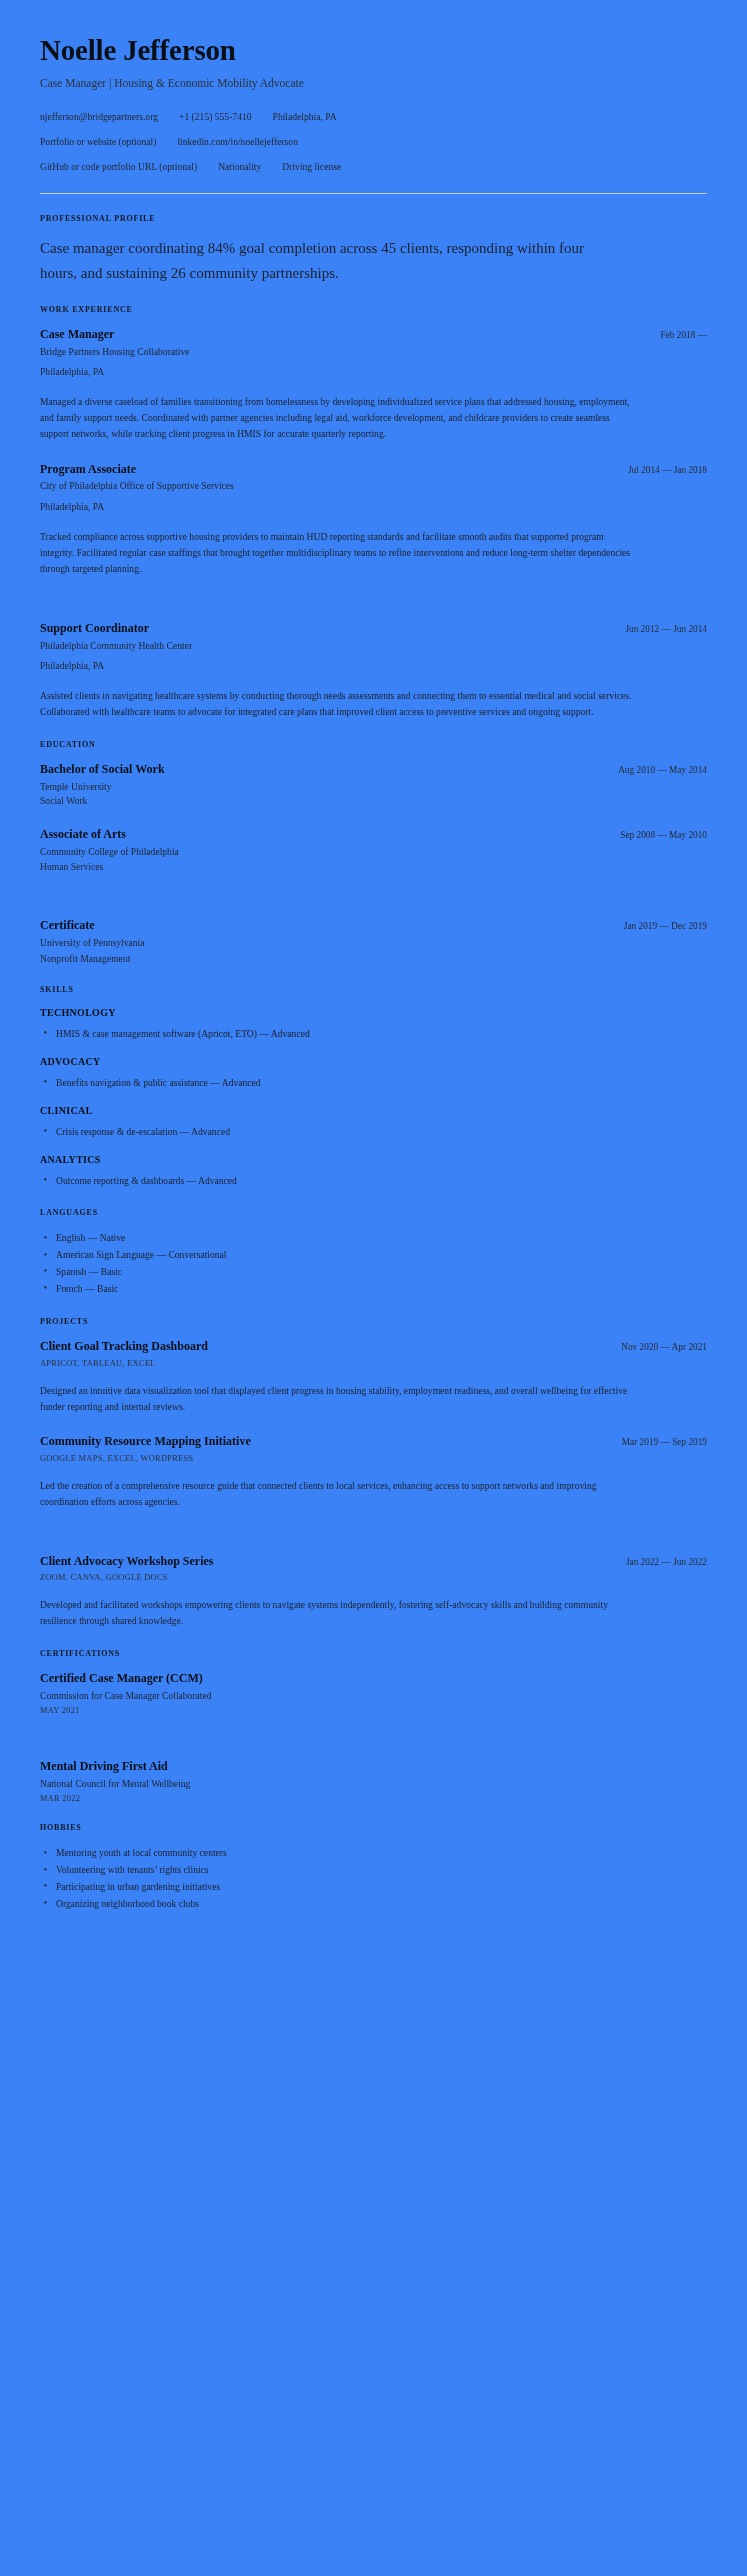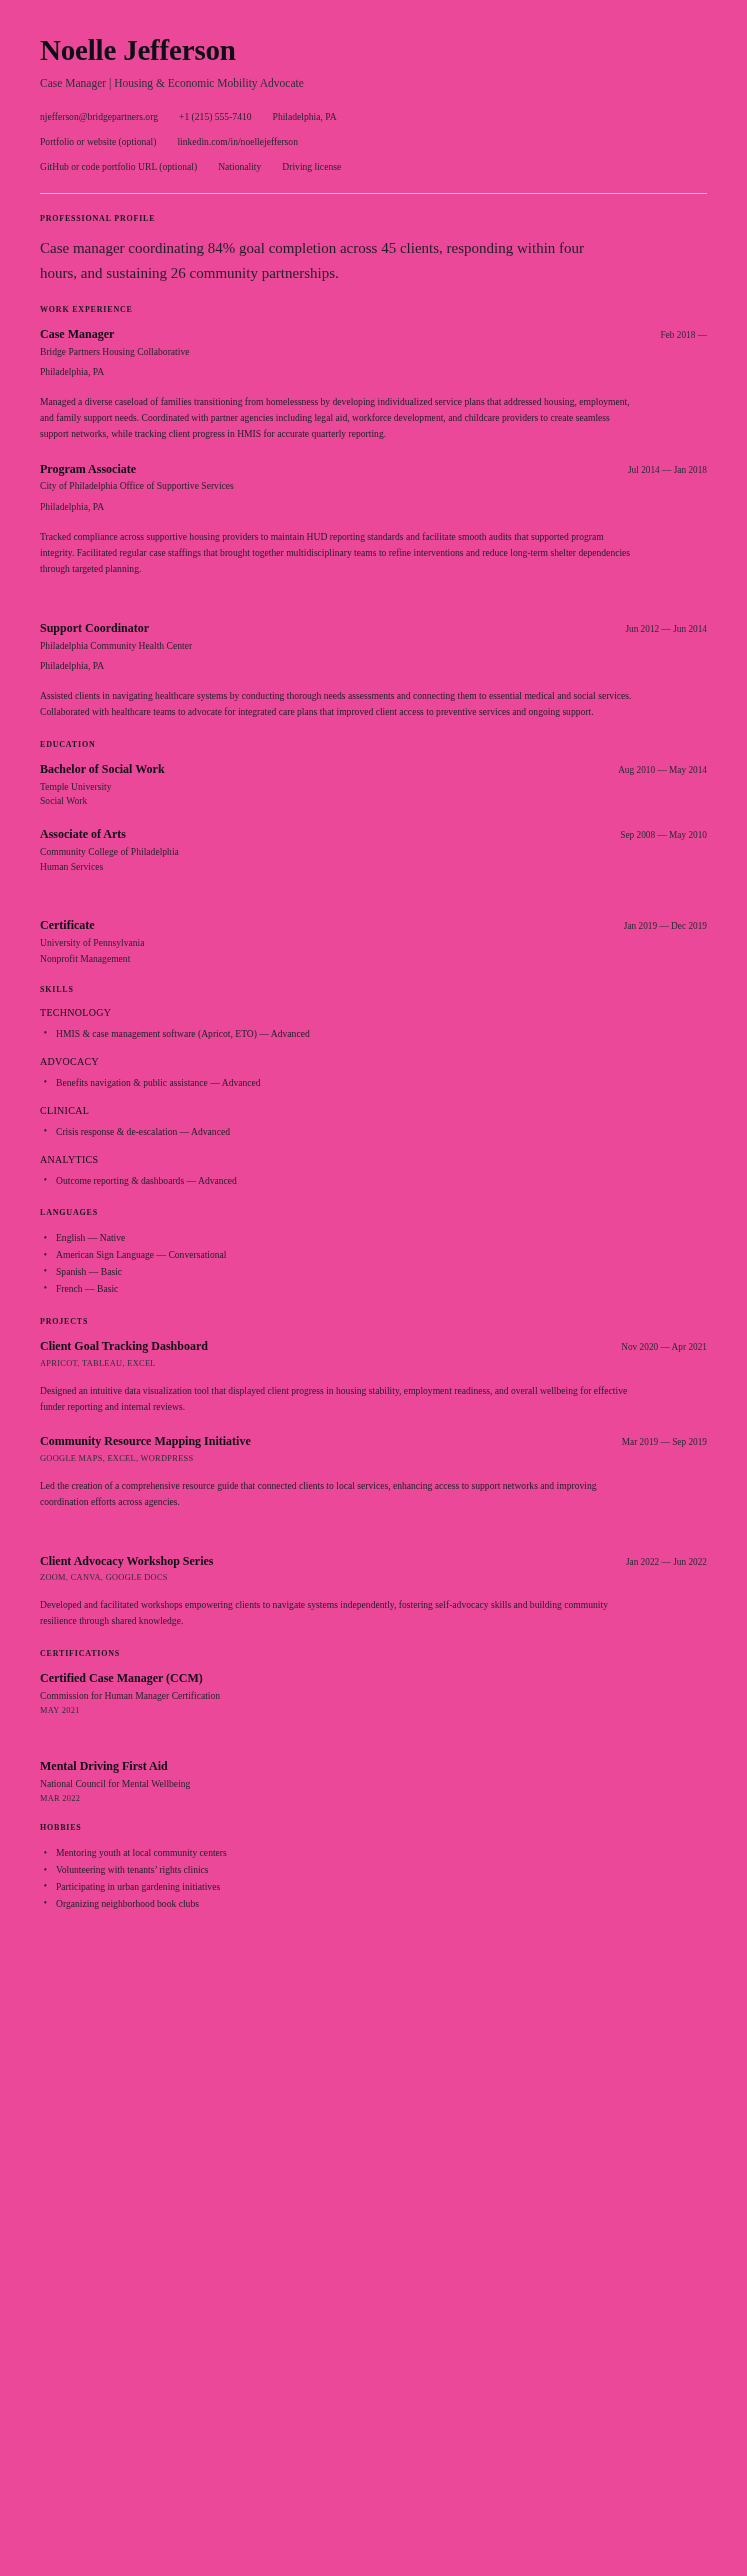--- a/index.html
+++ b/index.html
@@ -11,21 +11,21 @@
   body {
     width: 747px;
     font-family: "Liberation Serif", "DejaVu Serif", serif;
     color: #14181f;
     -webkit-font-smoothing: antialiased;
   }
   .page {
     width: 747px;
     min-height: 2576px;
     padding: 35px 40px 37px 40px;
-    background: #ec4899;
+    background: #3b82f6;
   }
 
   
   .name {
     font-size: 29px;
     font-weight: 700;
     letter-spacing: -0.2px;
     line-height: 1.1;
     margin: 0 0 8.7px 0;
     color: #0c1016;
@@ -123,21 +123,21 @@
     color: #1b2029;
     margin-top: 15px;
     max-width: 598px;
   }
 
   
   .skill-group { margin-bottom: 13.7px; }
   .skill-group:last-child { margin-bottom: 0; }
   .skill-group-title {
     font-size: 10px;
-    font-weight: 400;
+    font-weight: 700;
     letter-spacing: 0.3px;
     color: #0c1016;
     margin: 0 0 7.5px 0;
     text-transform: uppercase;
   }
   ul.bullets {
     list-style: none;
     margin: 0;
     padding: 0;
   }
@@ -322,21 +322,21 @@
           <p class="entry-body">Developed and facilitated workshops empowering clients to navigate systems independently, fostering self-advocacy skills and building community resilience through shared knowledge.</p>
         </div>
       </div>
   </section>
 
   <section class="section">
     <h2 class="section-title">CERTIFICATIONS</h2>
     <div id="certifications-list">
         <div class="entry" style="margin-bottom: 15px;">
           <h3 class="entry-title">Certified Case Manager (CCM)</h3>
-          <div class="entry-org">Commission for Human Manager Certification</div>
+          <div class="entry-org">Commission for Case Manager Collaborated</div>
           <div class="entry-meta">MAY 2021</div>
         </div>
         <div class="entry" style="margin-bottom: 15px;">
           <h3 class="entry-title">Mental Driving First Aid</h3>
           <div class="entry-org">National Council for Mental Wellbeing</div>
           <div class="entry-meta">MAR 2022</div>
         </div>
       </div>
   </section>
 

